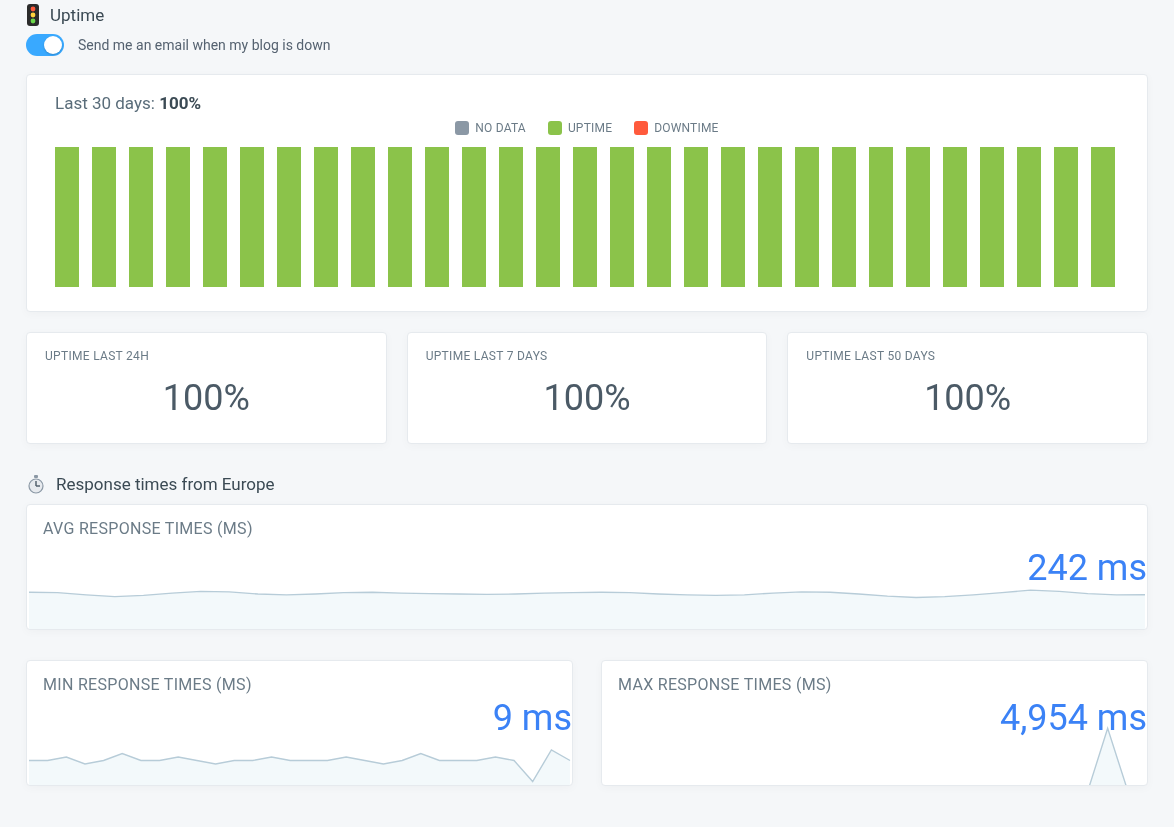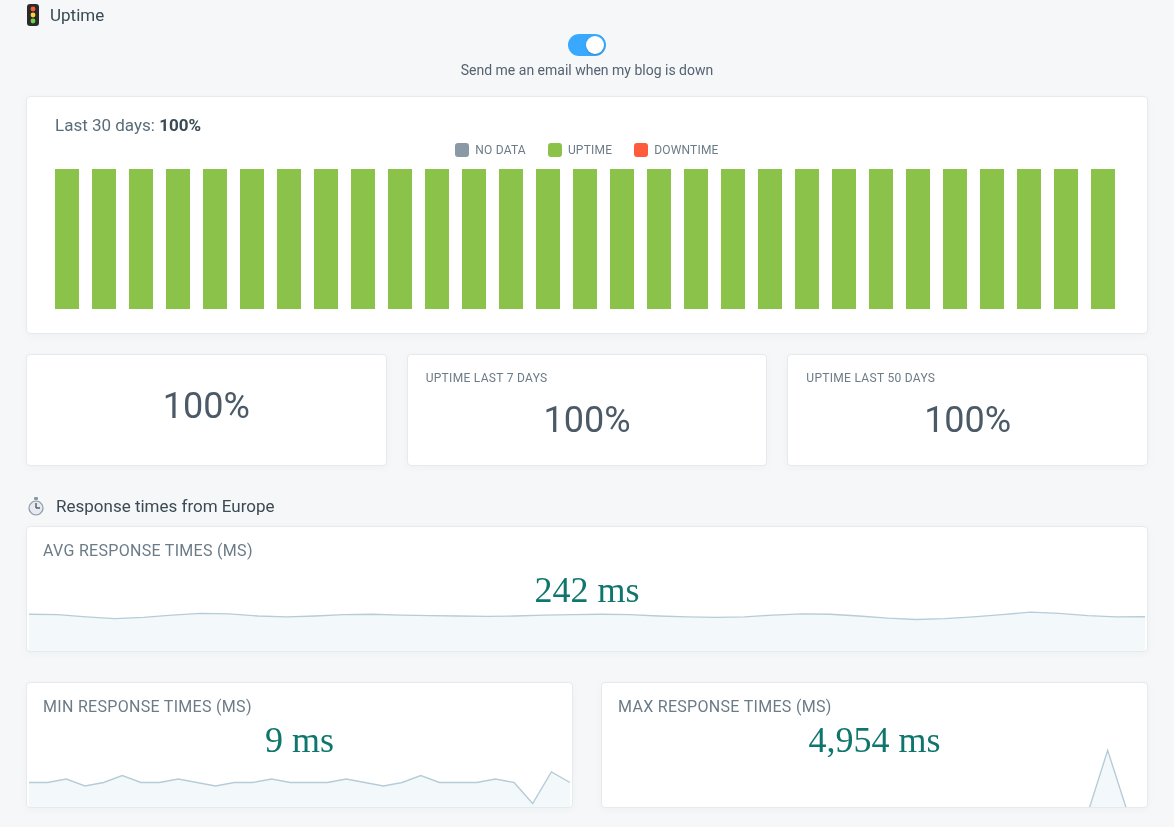--- a/index.html
+++ b/index.html
@@ -15,25 +15,24 @@
     align-items: center;
     gap: 10px;
     font-size: 17px;
     color: #3b4a54;
     margin-top: 4px;
   }
   .icon-traffic svg, .icon-stopwatch svg { display:block; }
   .toggle-row {
     display: flex;
     align-items: center;
-    gap: 6px;
+    gap: 14px;
     margin-top: 8px;
     font-size: 14px;
     color: #556270;
-    flex-direction: column;
   }
   .toggle {
     width: 38px; height: 22px; border-radius: 11px;
     background: #39a9ff;
     position: relative;
     cursor: pointer;
   }
   .toggle .knob {
     position: absolute; width: 18px; height: 18px;
     background: #fff; border-radius: 50%;
@@ -109,25 +108,24 @@
   }
   .resp-label {
     font-size: 16px;
     letter-spacing: 0.3px;
     color: #6b7b87;
     padding: 14px 16px 0 16px;
   }
   .resp-value {
     position: absolute;
     left: 0; right: 0;
-    text-align: center;
+    text-align: right;
     font-size: 36px;
-    color: #0f766e;
+    color: #3b82f6;
     top: 42px;
-    font-family: Liberation Serif, serif;
   }
   .resp-value.small-top { top: 36px; }
   .spark {
     display: block;
     width: 100%;
   }
   .half-row {
     display: flex;
     gap: 28px;
     margin-top: 20px;
@@ -204,20 +202,21 @@
         <div class="bar" style="height: 140px; background: rgb(139, 195, 74);"></div>
         <div class="bar" style="height: 140px; background: rgb(139, 195, 74);"></div>
         <div class="bar" style="height: 140px; background: rgb(139, 195, 74);"></div>
         <div class="bar" style="height: 140px; background: rgb(139, 195, 74);"></div>
       </div>
   </div>
 </div>
 
 <div class="stat-row">
   <div class="card stat-card">
+    <div class="stat-label">UPTIME LAST 24H</div>
     <div class="stat-value">100%</div>
   </div>
   <div class="card stat-card">
     <div class="stat-label">UPTIME LAST 7 DAYS</div>
     <div class="stat-value">100%</div>
   </div>
   <div class="card stat-card">
     <div class="stat-label">UPTIME LAST 50 DAYS</div>
     <div class="stat-value">100%</div>
   </div>

